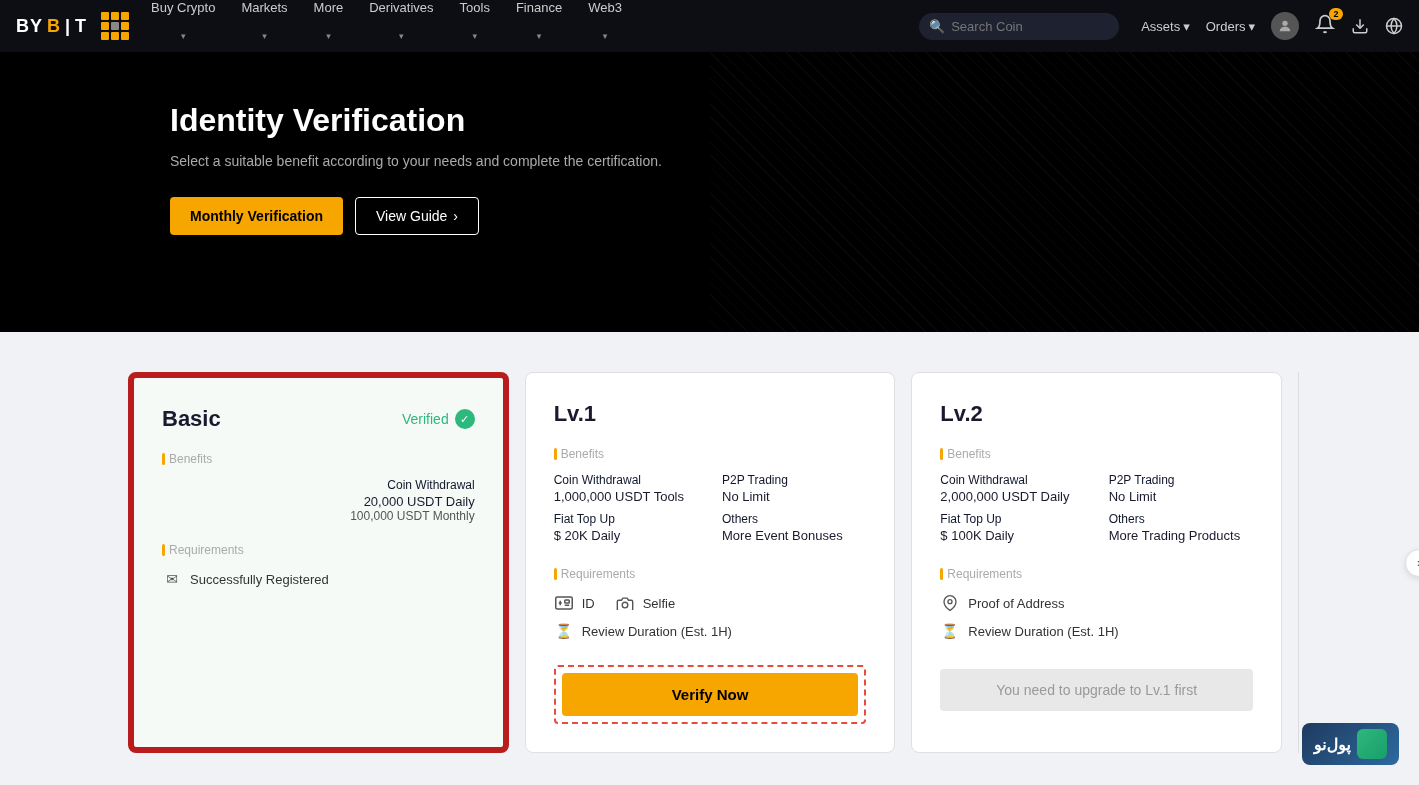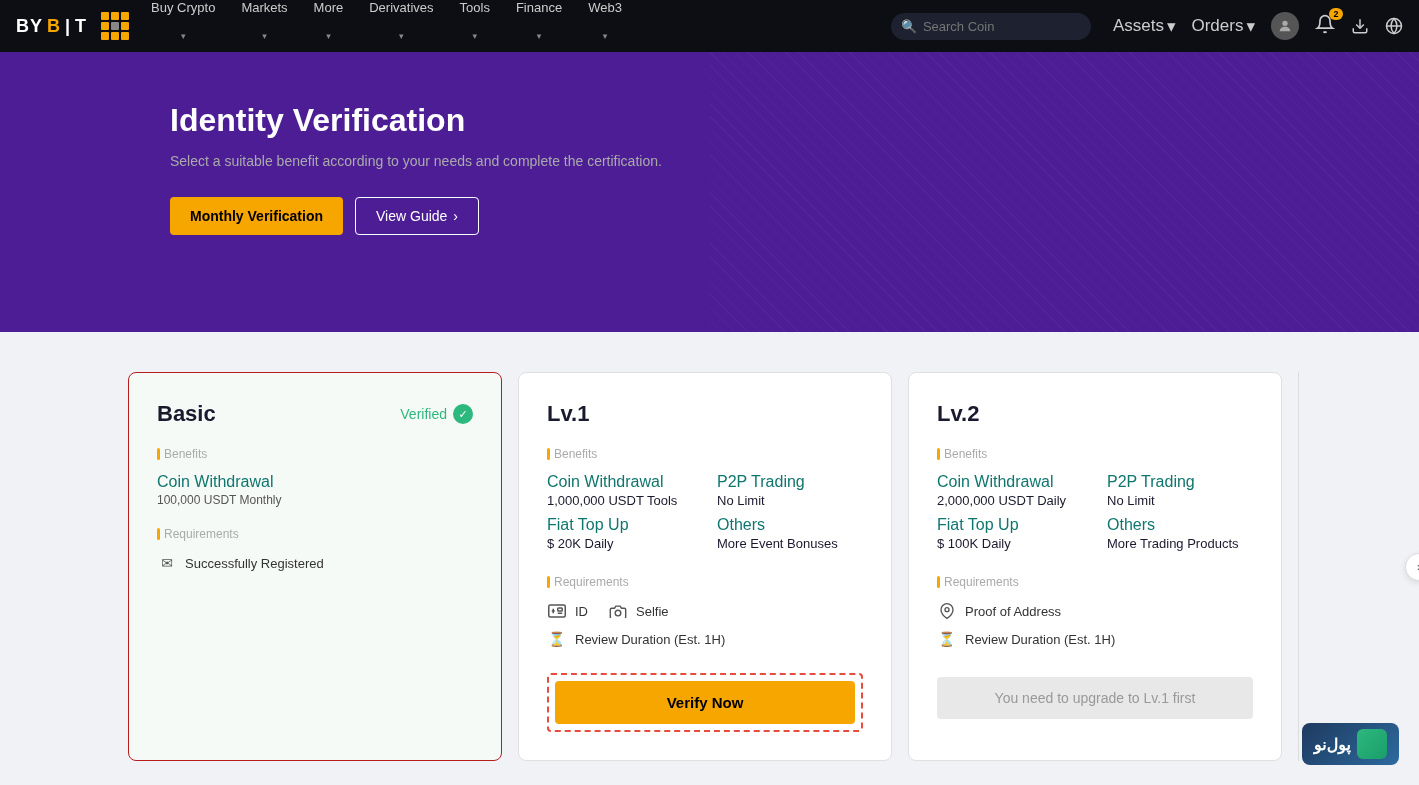--- a/index.html
+++ b/index.html
@@ -74,21 +74,21 @@
       font-size: 13px;
     }
     .nav-right {
       display: flex;
       align-items: center;
       gap: 16px;
       margin-left: 16px;
     }
     .nav-right-item {
       color: #ccc;
-      font-size: 17px;
+      font-size: 13px;
       cursor: pointer;
       display: flex;
       align-items: center;
       gap: 3px;
     }
     .badge-wrap { position: relative; }
     .badge {
       position: absolute;
       top: -6px;
       right: -8px;
@@ -105,21 +105,21 @@
       width: 28px; height: 28px;
       border-radius: 50%;
       background: #555;
       display: flex; align-items: center; justify-content: center;
       color: #ccc;
       font-size: 14px;
     }
 
     
     .hero {
-      background: #4c1d95;
+      background: #000000;
       min-height: 280px;
       padding: 50px 170px;
       position: relative;
       overflow: hidden;
     }
     .hero::after {
       content: '';
       position: absolute;
       right: 0; top: 0; bottom: 0;
       width: 50%;
@@ -181,21 +181,22 @@
     .card {
       background: #fff;
       border-radius: 8px;
       padding: 28px;
       flex: 1;
       position: relative;
       margin: 0 8px;
     }
     .card-basic {
       background: #f6faf6;
-      border: 1px solid #b91c1c;
+      border: 6px solid #b91c1c;
+      text-align: right;
     }
     .card-lv1 {
       border: 1px solid #e0e0e0;
     }
     .card-lv2 {
       border: 1px solid #e0e0e0;
     }
 
     .card-header {
       display: flex;
@@ -243,22 +244,22 @@
       border-radius: 2px;
     }
 
     .benefits-grid {
       display: grid;
       grid-template-columns: 1fr 1fr;
       gap: 8px 24px;
       margin-bottom: 24px;
     }
     .benefit-label {
-      font-size: 16px;
-      color: #0f766e;
+      font-size: 12px;
+      color: #0f172a;
       margin-bottom: 2px;
     }
     .benefit-value {
       font-size: 13px;
       color: #1a1a2e;
       font-weight: 500;
     }
     .benefit-value-small {
       font-size: 12px;
       color: #555;
@@ -485,20 +486,21 @@
       <div class="verified-badge">
         <span>Verified</span>
         <div class="check-circle">✓</div>
       </div>
     </div>
 
     <div class="section-label">Benefits</div>
 
     <div>
       <div class="benefit-label">Coin Withdrawal</div>
+      <div class="benefit-value">20,000 USDT Daily</div>
       <div class="benefit-value-small">100,000 USDT Monthly</div>
     </div>
 
     <div class="requirements-section">
       <div class="section-label">Requirements</div>
       <div class="req-items">
         <div class="req-item">
           <span class="req-icon">✉</span>
           <span>Successfully Registered</span>
         </div>

